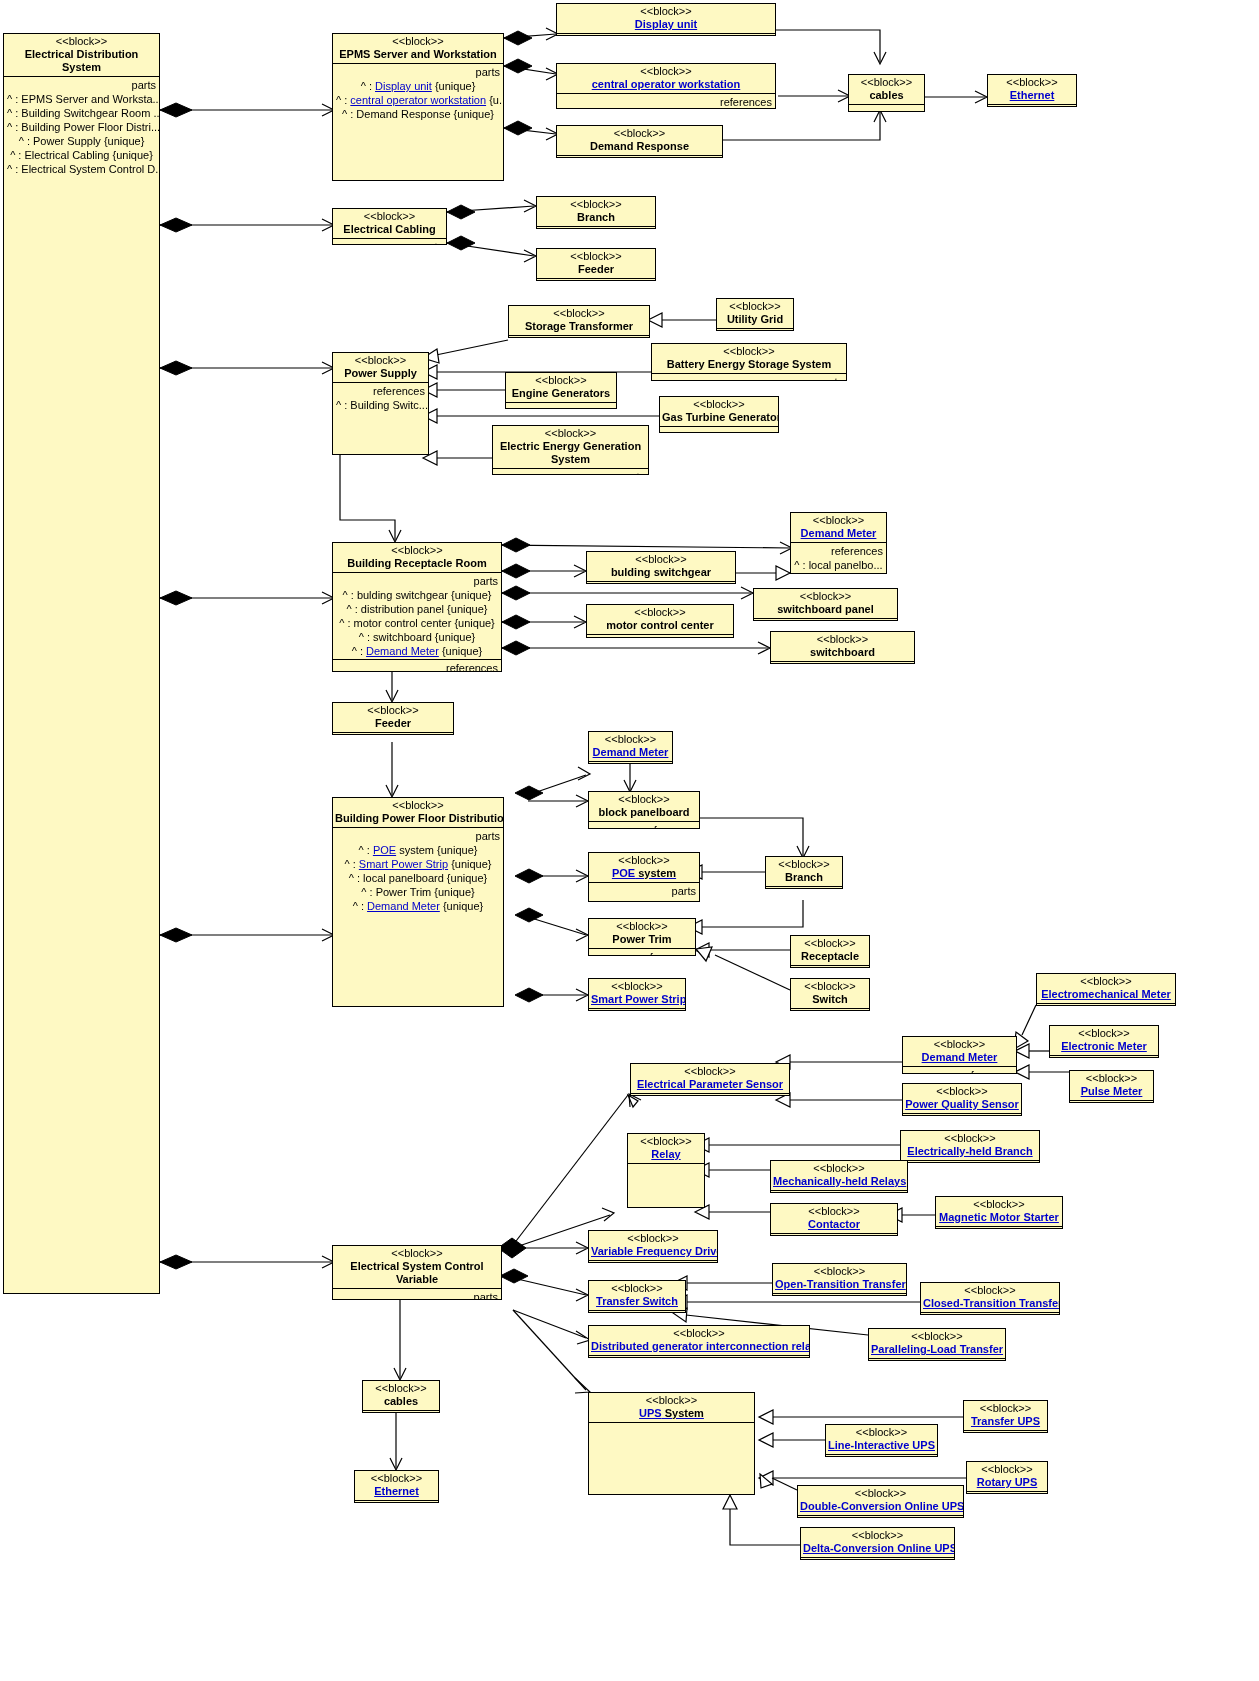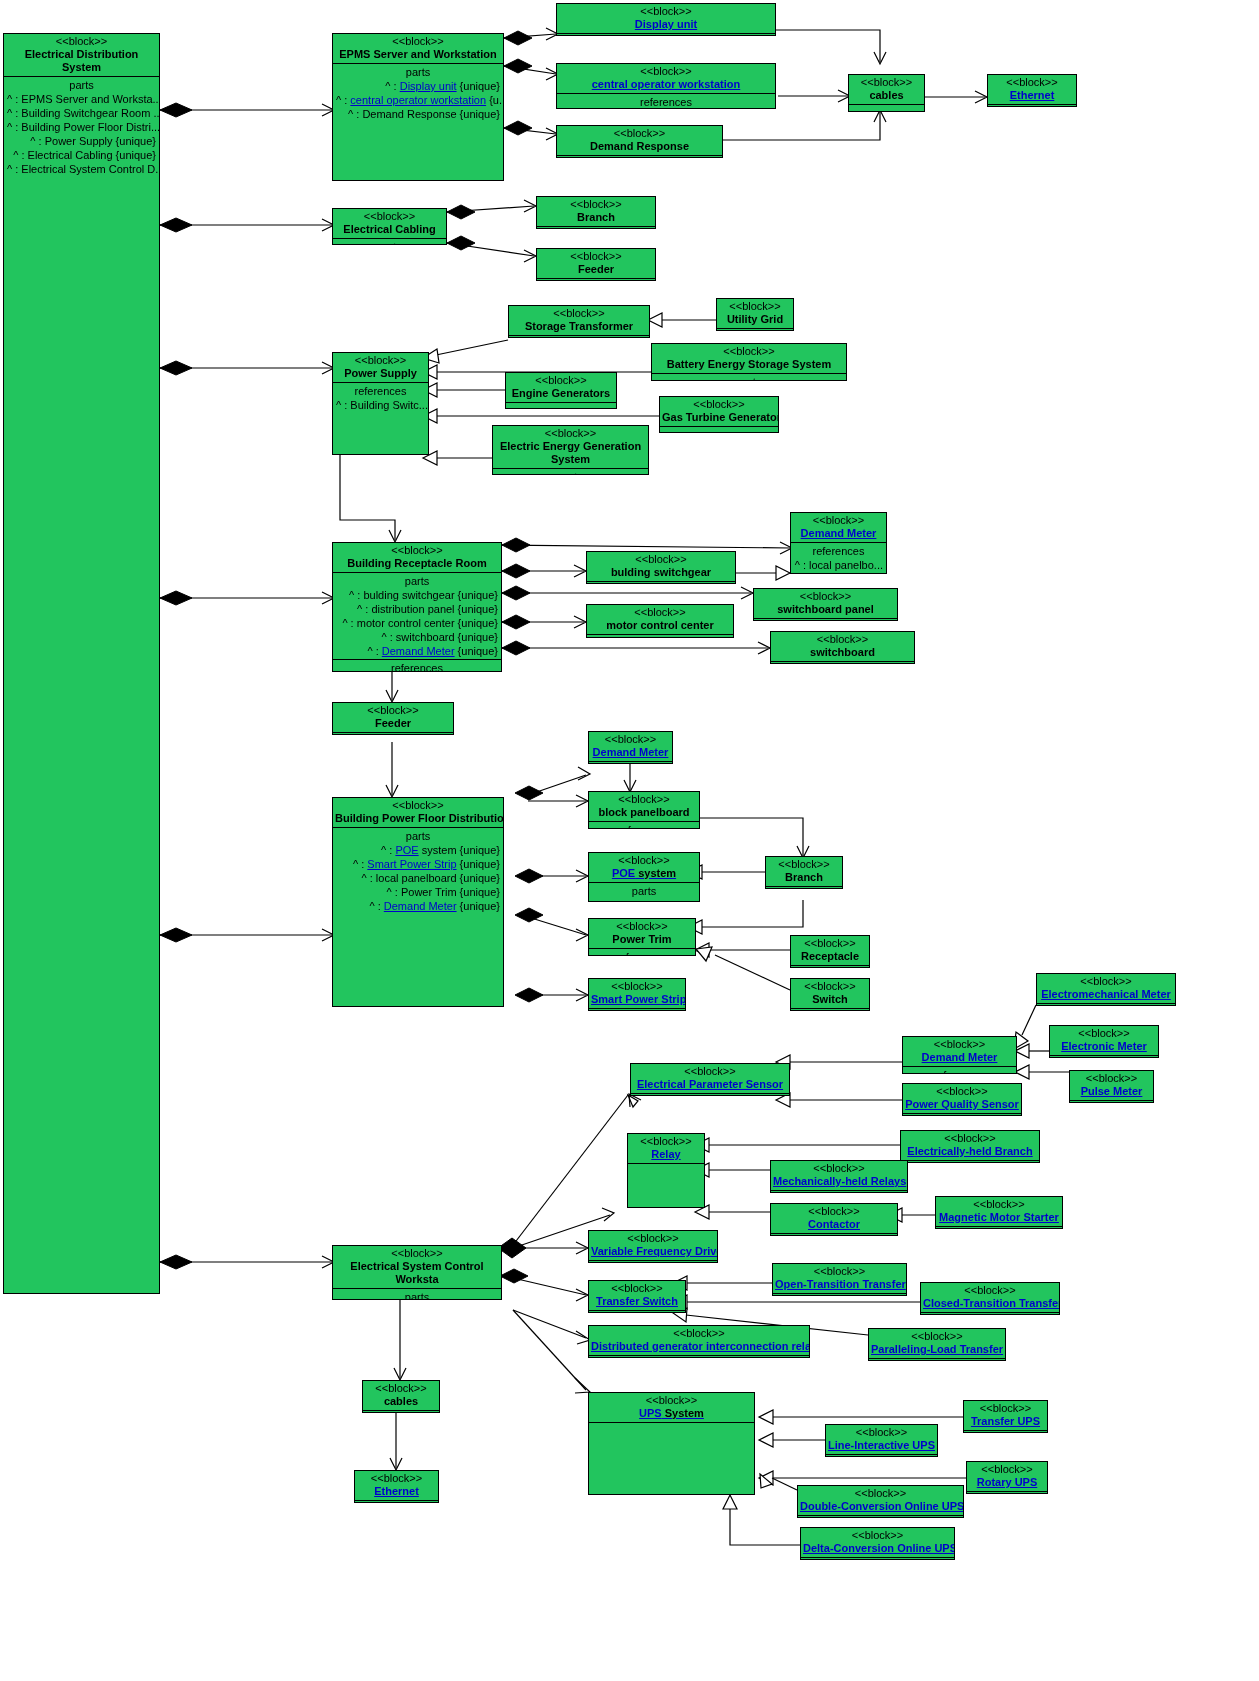--- a/index.html
+++ b/index.html
@@ -11,21 +11,21 @@
   #canvas {
     position: relative;
     width: 1259px;
     height: 1681px;
     background: #ffffff;
     overflow: hidden;
   }
   .block {
     position: absolute;
     box-sizing: border-box;
-    background: #22c55e;
+    background: #fef9c3;
     border: 1px solid #000000;
     font-size: 11px;
     color: #000000;
     overflow: hidden;
   }
   .blk-head {
     text-align: center;
     padding: 1px 2px 2px 2px;
     line-height: 13px;
   }
@@ -54,26 +54,26 @@
   .sep {
     border-top: 1px solid #000;
     height: 0;
     font-size: 0;
     line-height: 0;
   }
   .compart {
     padding: 1px 3px;
   }
   .clabel {
-    text-align: center;
+    text-align: right;
     font-size: 11px;
     line-height: 14px;
   }
   .citem {
-    text-align: right;
+    text-align: center;
     font-size: 11px;
     line-height: 14px;
     white-space: nowrap;
   }
   .citem .lk {
     color: #0000cc;
     text-decoration: underline;
   }
   svg.wires {
     position: absolute;
@@ -799,21 +799,21 @@
     <span class="bname link">Variable Frequency Drive</span>
   </div>
   <div class="sep"></div>
   <div class="compart"></div>
 </div>
 
 <div class="block" style="left:332px; top:1245px; width:170px; height:55px;">
   <div class="blk-head">
     <span class="stereo">&lt;&lt;block&gt;&gt;</span>
     <span class="bname">Electrical System Control</span>
-    <span class="bname">Worksta</span>
+    <span class="bname">Variable</span>
   </div>
   <div class="sep"></div>
   <div class="compart">
     <div class="clabel">parts</div>
   </div>
 </div>
 
 <div class="block" style="left:772px; top:1263px; width:135px; height:33px;">
   <div class="blk-head">
     <span class="stereo">&lt;&lt;block&gt;&gt;</span>

